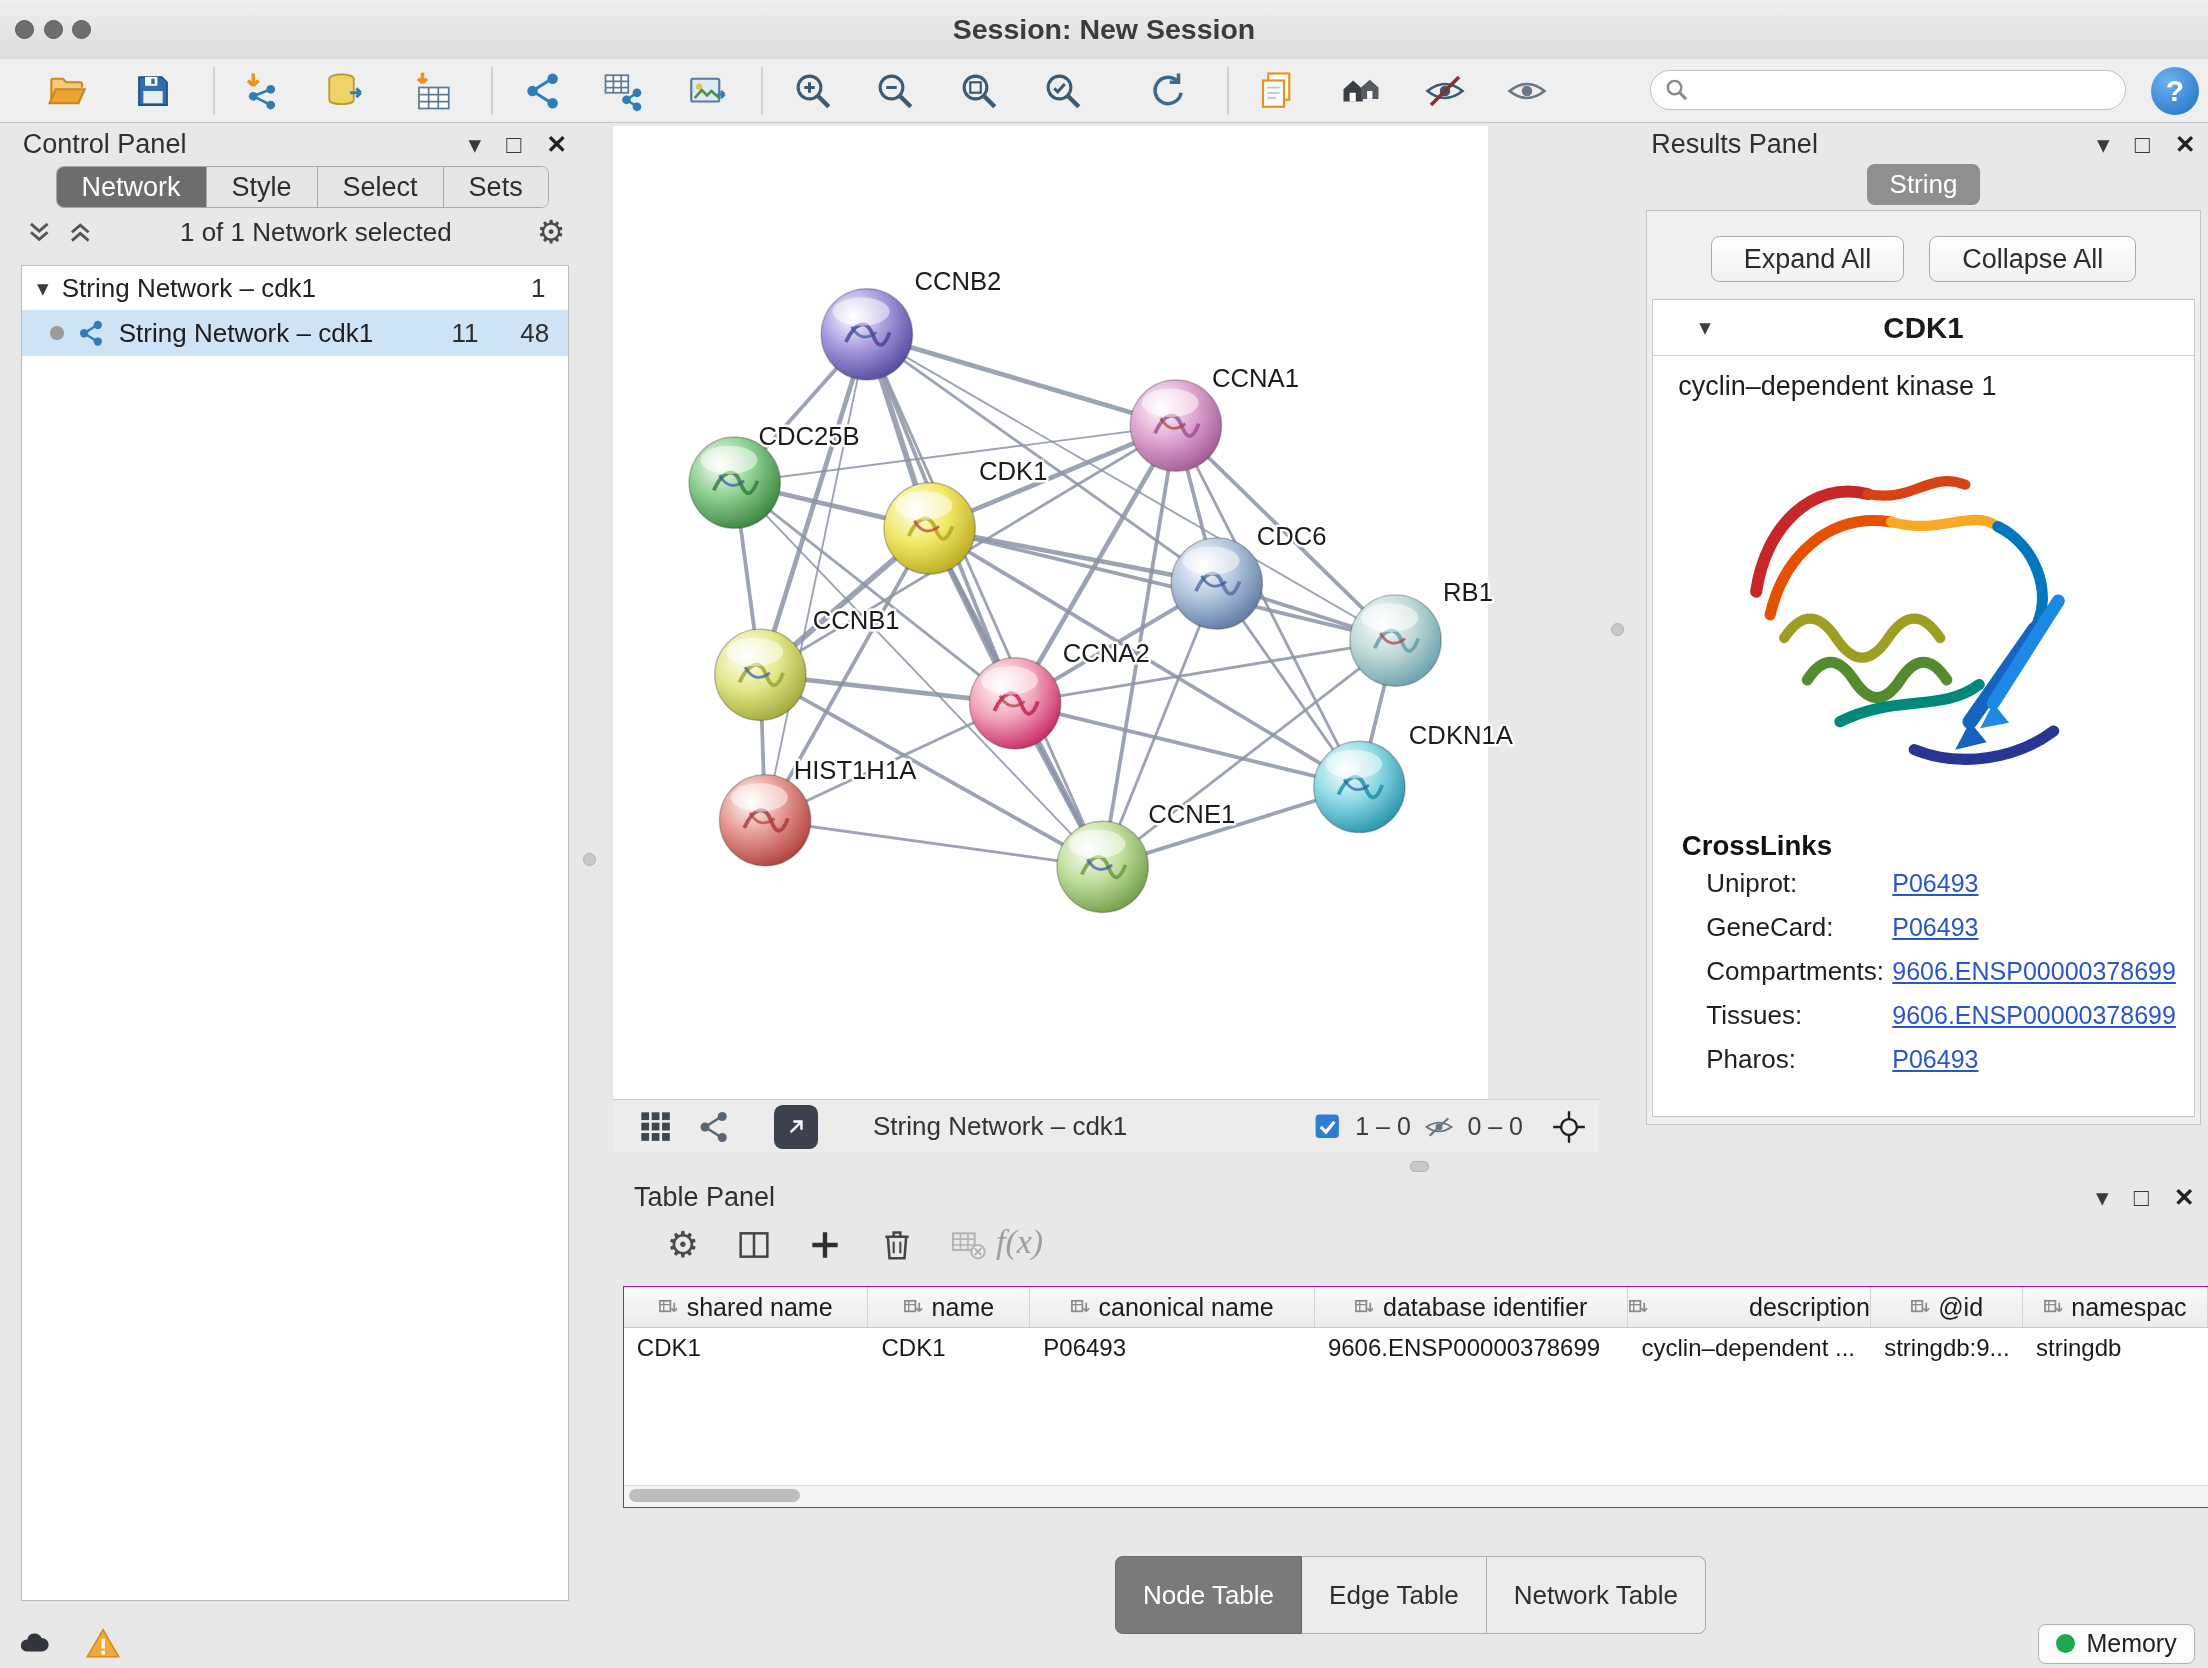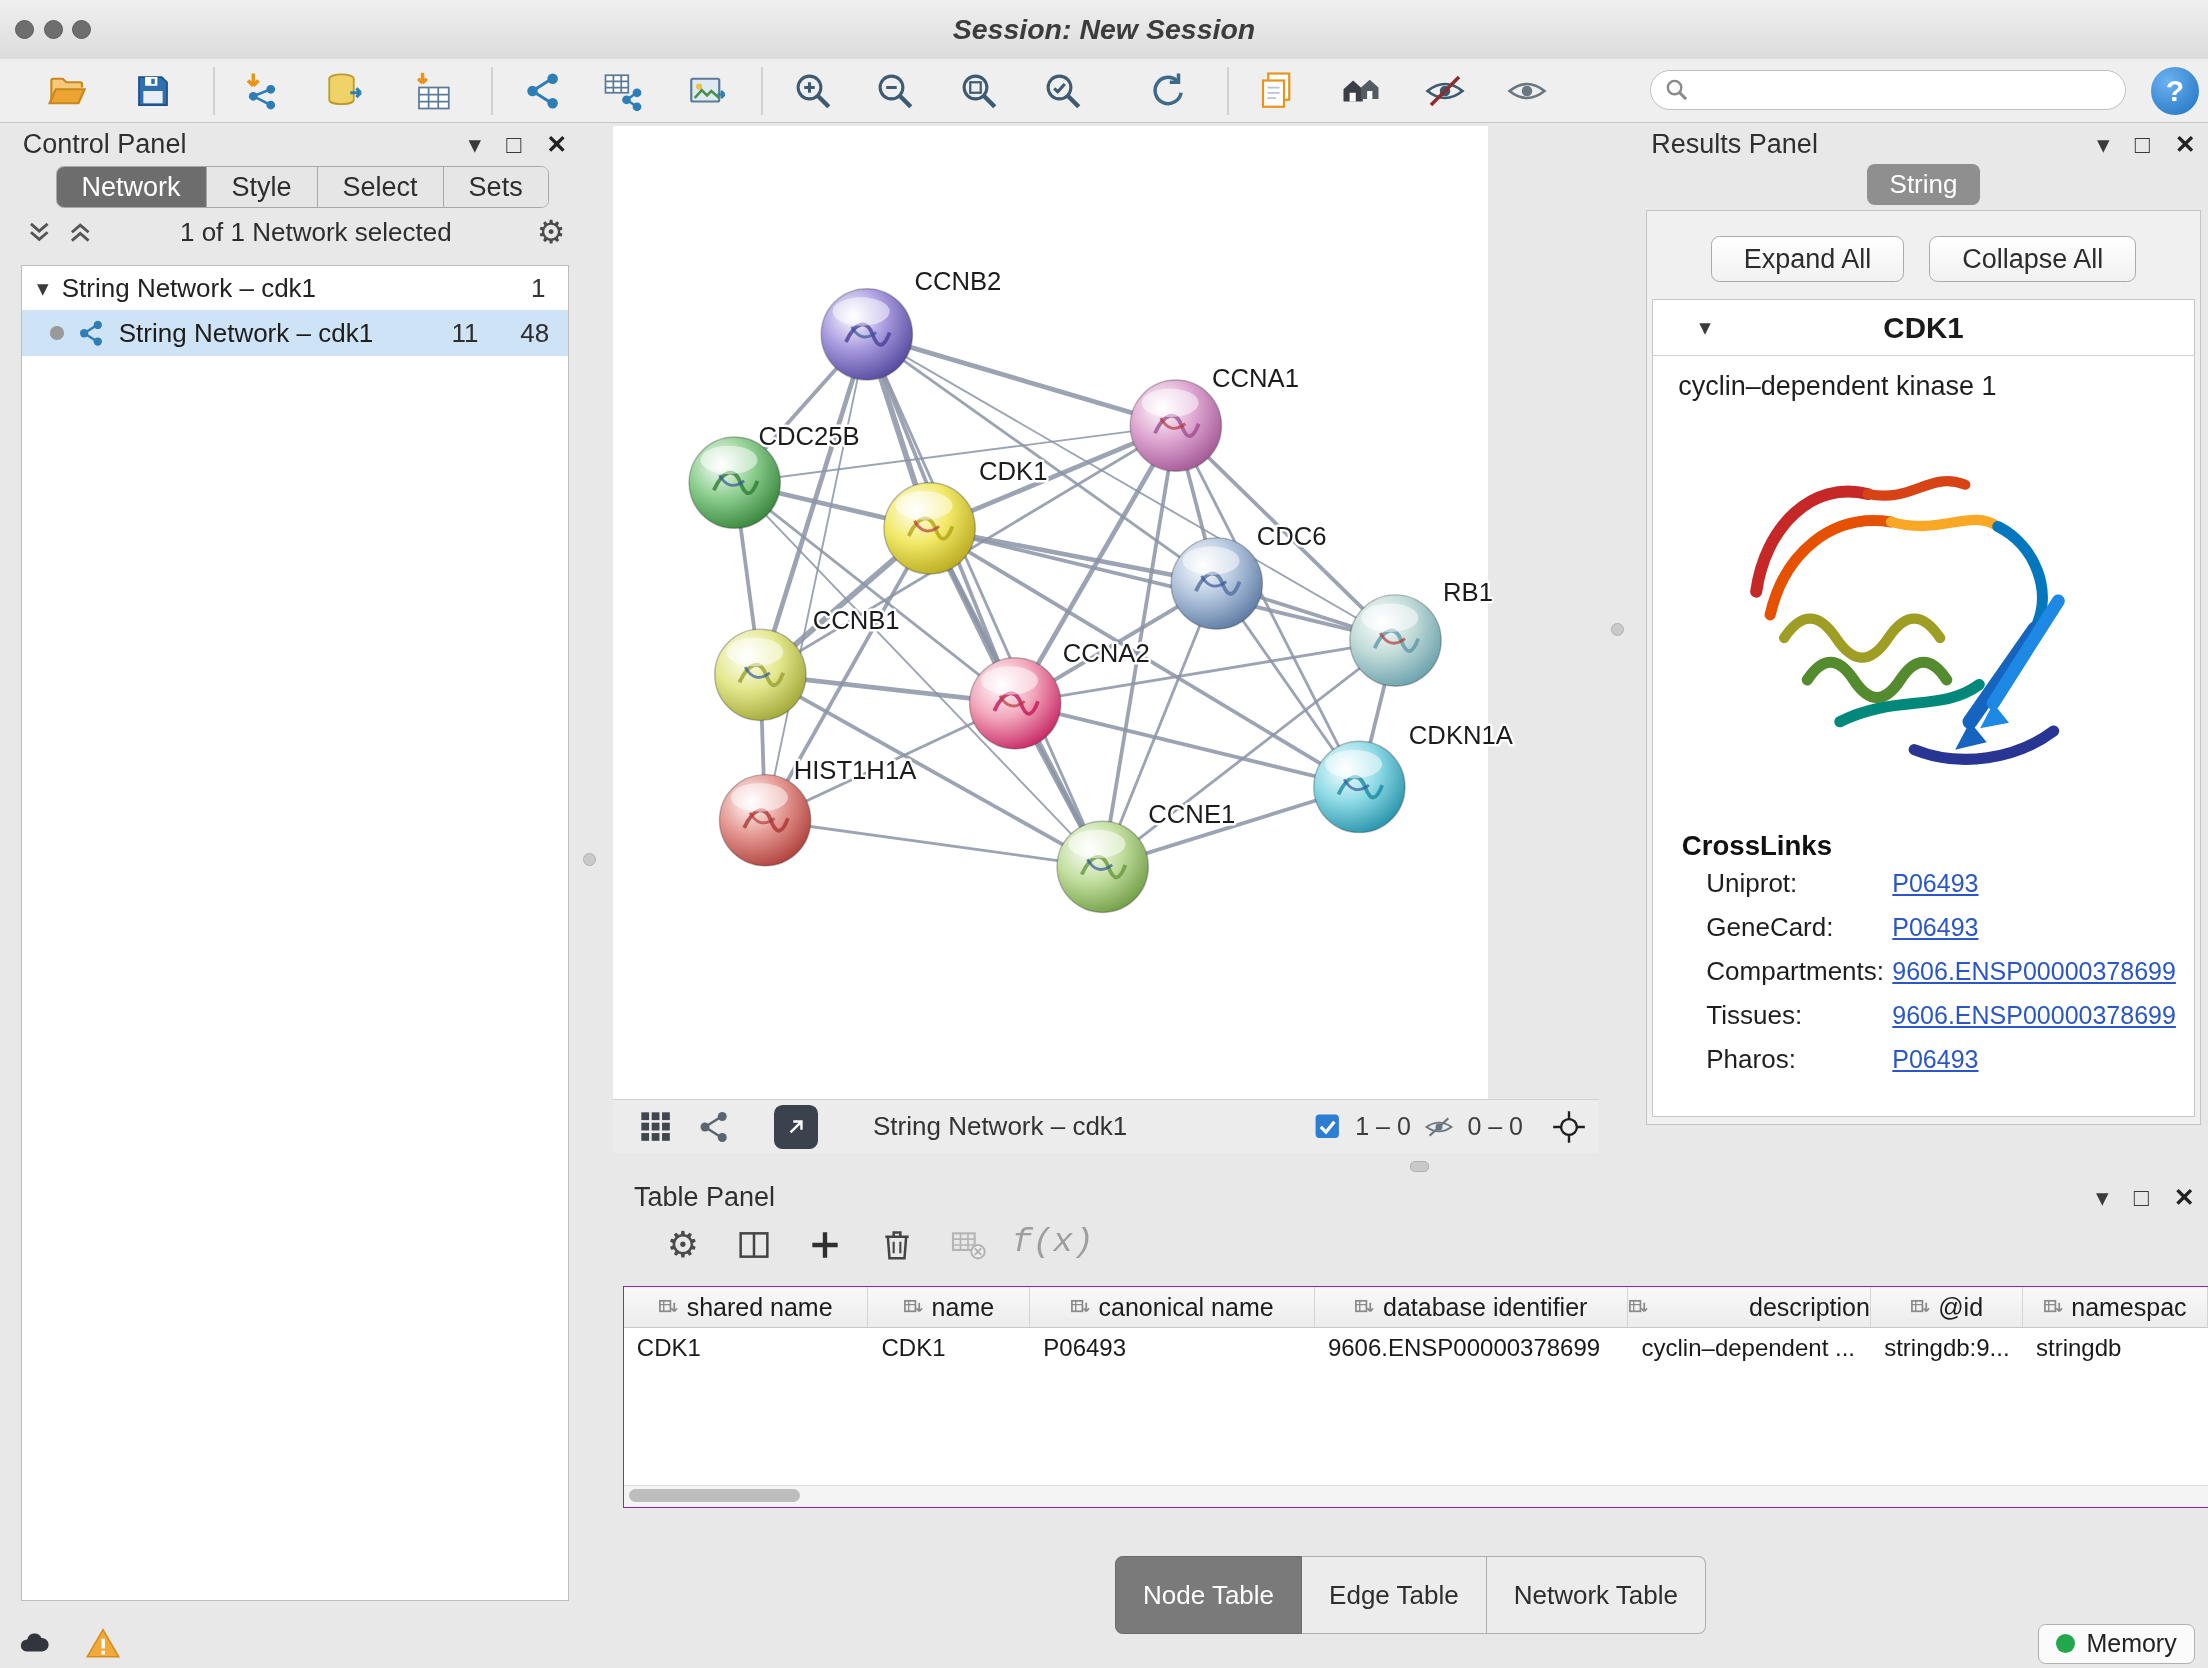--- a/index.html
+++ b/index.html
@@ -2,21 +2,21 @@
 <html style="font-size:15px"><head>
 <meta charset="utf-8">
 <style>
   html,body{margin:0;padding:0}
   body{width:2208px;height:1668px;position:relative;overflow:hidden;
        background:#e8e8e8;font-family:"Liberation Sans",sans-serif;color:#222;}
   svg{display:block}
 
   
   .titlebar{position:absolute;left:0;top:0;width:2208px;height:59px;
-    background:linear-gradient(#efefef,#dcdcdc);border-bottom:1px solid #b5b5b5;font-style:italic;}
+    background:linear-gradient(#efefef,#dcdcdc);border-bottom:1px solid #b5b5b5;}
   .tl{position:absolute;top:20px;width:19px;height:19px;border-radius:50%;
     background:#6e6e6e;border:1px solid #5a5a5a;box-sizing:border-box;}
   .title-text{position:absolute;left:0;right:0;top:0;line-height:59px;text-align:center;
     font-size:28.5px;font-weight:600;color:#3c3c3c;}
 
   
   .toolbar{position:absolute;left:0;top:59px;width:2208px;height:63px;
     background:#efefef;border-bottom:1px solid #c6c6c6;}
   .tbtn{position:absolute;top:9.5px;width:44px;height:44px;display:flex;
     align-items:center;justify-content:center;cursor:pointer;}
@@ -87,21 +87,21 @@
   .structure{margin:13.3px auto 0;}
   .cl-title{padding-left:28.5px;margin-top:5.7px;font-size:27.6px;font-weight:bold;color:#111;}
   .cl-row{height:44px;display:flex;align-items:center;padding-left:53px;}
   .cl-label{width:186px;font-size:26px;color:#1e1e1e;}
   .cl-link{font-size:25px;color:#2a56c6;text-decoration:underline;cursor:pointer;}
 
   
   .table-panel{position:absolute;left:613px;top:1179px;width:1595px;height:438px;}
   .tp-toolbar{position:relative;height:63px;}
   .tpi{position:absolute;top:7.6px;width:44px;height:44px;display:flex;align-items:center;justify-content:center;cursor:pointer;}
-  .fx{position:absolute;left:399px;top:7.6px;font-family:Liberation Mono, monospace;font-style:italic;
+  .fx{position:absolute;left:383px;top:7.6px;font-family:Liberation Serif, serif;font-style:italic;
     font-size:34px;color:#9e9e9e;}
   .tbl-box{position:absolute;left:9.5px;top:107px;width:1586px;height:222px;border:1px solid #a21caf;
     background:#fff;box-sizing:border-box;display:flex;flex-direction:column;}
   .tbl-head{display:flex;background:linear-gradient(#f9f9f9,#ececec);border-bottom:1px solid #c8c8c8;height:40px;}
   .th{display:flex;align-items:center;justify-content:center;gap:7.6px;border-right:1px solid #d4d4d4;
     font-size:25px;color:#1c1c1c;box-sizing:border-box;overflow:hidden;white-space:nowrap;cursor:pointer;}
   .tbl-body{flex:1;overflow:hidden;}
   .trow{display:flex;height:40px;align-items:center;}
   .td{padding-left:13.3px;font-size:24px;color:#1a1a1a;box-sizing:border-box;overflow:hidden;white-space:nowrap;}
   .tbl-scroll{height:21px;background:#f4f4f4;border-top:1px solid #ddd;}

